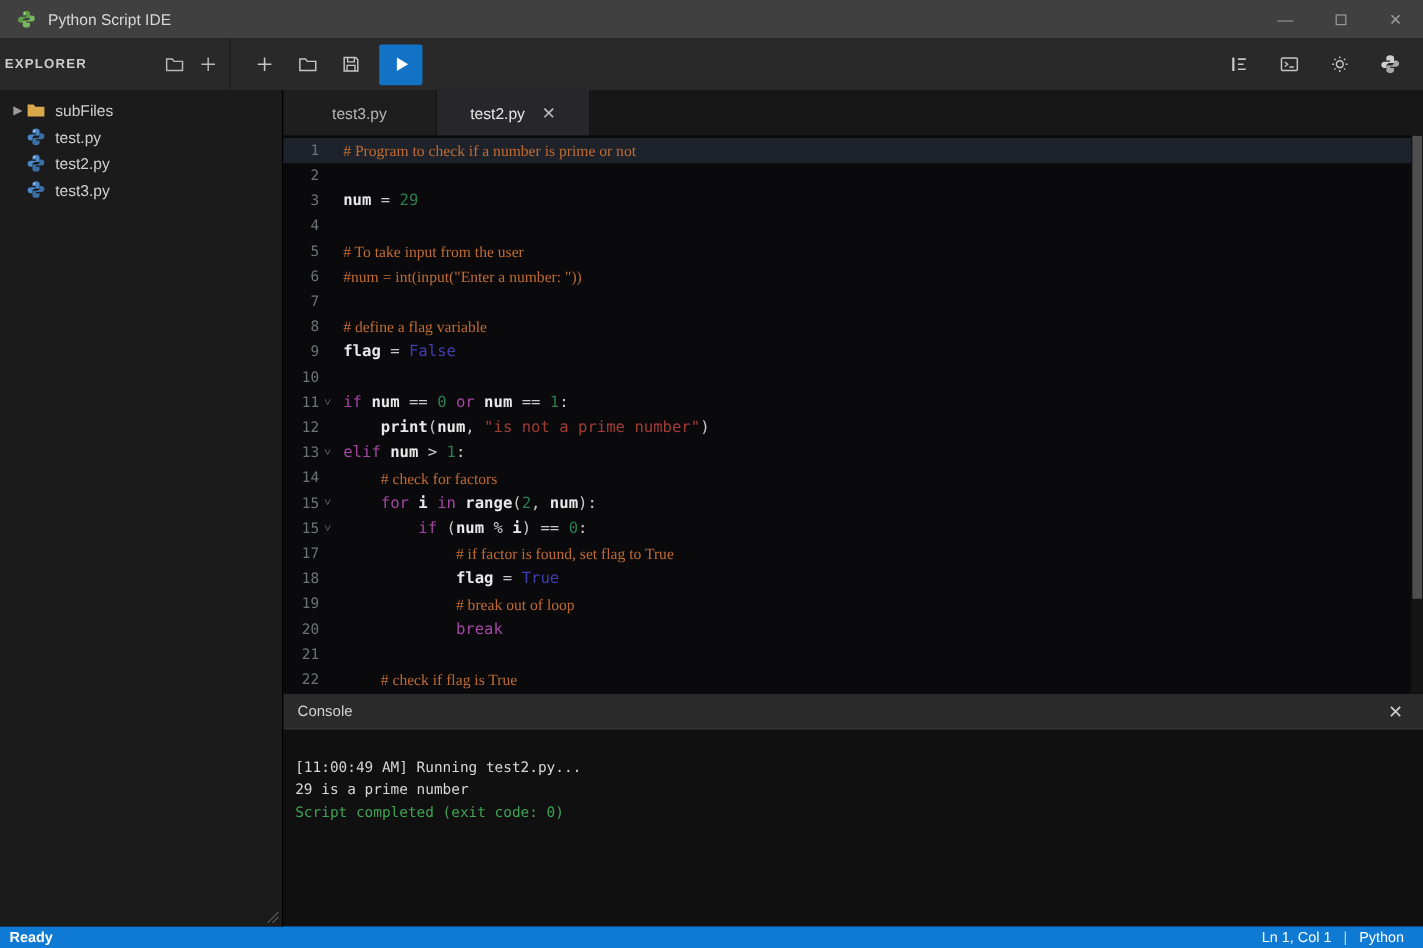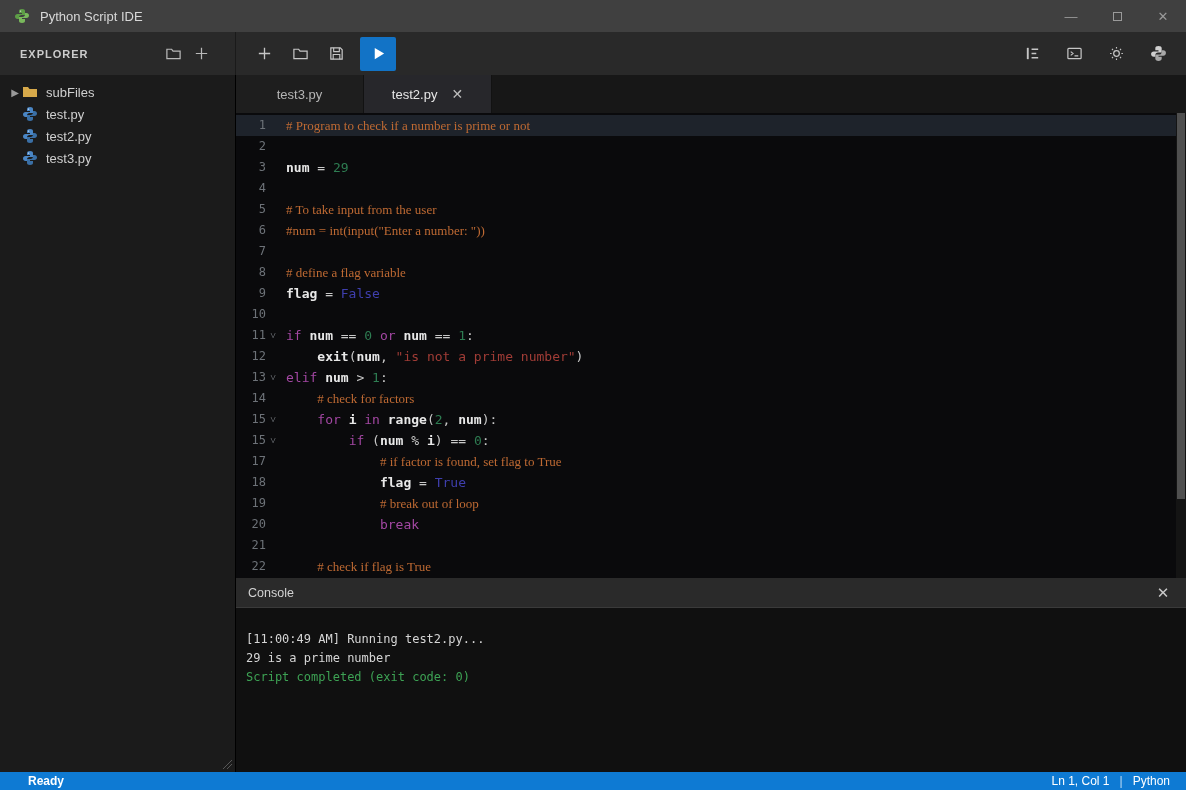--- a/index.html
+++ b/index.html
@@ -10,21 +10,21 @@
   
   .titlebar { height:32px; background:#404040; display:flex; align-items:center; flex:0 0 auto; }
   .app-icon { width:16px; height:16px; margin:0 10px 0 14px; }
   .app-title { color:#d8d8d8; font-size:13px; }
   .win-controls { margin-left:auto; display:flex; height:100%; }
   .win-btn { width:46px; height:100%; display:flex; align-items:center; justify-content:center; color:#9a9a9a; font-size:13px; }
   .win-btn .sq { width:9px; height:9px; border:1px solid #9a9a9a; display:block; }
 
   
   .band { height:43px; display:flex; flex:0 0 auto; background:#292929; }
-  .explorer-header { width:236px; flex:0 0 auto; display:flex; align-items:center; padding:0 20px; border-right:1px solid #1a1a1a; }
+  .explorer-header { width:192px; flex:0 0 auto; display:flex; align-items:center; padding:0 4px; border-right:1px solid #1a1a1a; }
   .explorer-title { color:#cccccc; font-size:11px; font-weight:bold; letter-spacing:1px; }
   .explorer-header .spacer { flex:1; }
   .icon-btn { width:28px; height:28px; display:flex; align-items:center; justify-content:center; color:#b9b9b9; }
   .icon-btn svg { width:17px; height:17px; }
   .toolbar { flex:1; display:flex; align-items:center; padding:0 14px; }
   .toolbar .gap { width:8px; }
   .run-btn { width:36px; height:34px; background:#1273c6; border:none; border-radius:2px; display:flex; align-items:center; justify-content:center; margin-left:10px; }
   .run-btn svg { width:15px; height:15px; }
   .toolbar .right { margin-left:auto; display:flex; align-items:center; gap:14px; }
 
@@ -67,21 +67,21 @@
   .console { flex:1; display:flex; flex-direction:column; min-height:0; }
   .console-header { height:30px; background:#2a2a2a; display:flex; align-items:center; padding:0 12px; border-bottom:1px solid #3a3a3a; flex:0 0 auto; }
   .console-title { color:#d2d2d2; font-size:12.5px; }
   .console-close { margin-left:auto; color:#c9c9c9; font-size:15px; width:22px; text-align:center; }
   .console-body { flex:1; background:#101010; padding:22px 0 0 10px; font-family:"DejaVu Sans Mono", monospace; font-size:12px; }
   .console-line { line-height:19px; color:#d6d6d6; white-space:pre; }
   .console-line.success { color:var(--c-success); }
 
   
   .statusbar { height:18px; background:var(--c-status); display:flex; align-items:center; color:#fff; font-size:12px; flex:0 0 auto; }
-  .statusbar .left { padding-left:8px; font-weight:bold;margin-left:20px; }
+  .statusbar .left { padding-left:8px; font-weight:bold; }
   .statusbar .right { margin-left:auto; display:flex; align-items:center; gap:10px; padding-right:16px; }
   .statusbar .sep { opacity:.7; }
 </style>
 </head>
 <body>
 
 <div class="window">
 
   <div class="titlebar">
     <svg class="app-icon" viewBox="0 0 16 16">
@@ -232,21 +232,21 @@
           <div class="code-line"><span class="ln">2</span><span class="fold"></span><span class="code"></span></div>
           <div class="code-line"><span class="ln">3</span><span class="fold"></span><span class="code"><span class="t-i">num</span><span class="t-o"> = </span><span class="t-n">29</span></span></div>
           <div class="code-line"><span class="ln">4</span><span class="fold"></span><span class="code"></span></div>
           <div class="code-line"><span class="ln">5</span><span class="fold"></span><span class="code"><span class="t-c"># To take input from the user</span></span></div>
           <div class="code-line"><span class="ln">6</span><span class="fold"></span><span class="code"><span class="t-c">#num = int(input("Enter a number: "))</span></span></div>
           <div class="code-line"><span class="ln">7</span><span class="fold"></span><span class="code"></span></div>
           <div class="code-line"><span class="ln">8</span><span class="fold"></span><span class="code"><span class="t-c"># define a flag variable</span></span></div>
           <div class="code-line"><span class="ln">9</span><span class="fold"></span><span class="code"><span class="t-i">flag</span><span class="t-o"> = </span><span class="t-b">False</span></span></div>
           <div class="code-line"><span class="ln">10</span><span class="fold"></span><span class="code"></span></div>
           <div class="code-line"><span class="ln">11</span><span class="fold">˅</span><span class="code"><span class="t-k">if</span><span class="t-o"> </span><span class="t-i">num</span><span class="t-o"> == </span><span class="t-n">0</span><span class="t-o"> </span><span class="t-k">or</span><span class="t-o"> </span><span class="t-i">num</span><span class="t-o"> == </span><span class="t-n">1</span><span class="t-o">:</span></span></div>
-          <div class="code-line"><span class="ln">12</span><span class="fold"></span><span class="code"><span class="t-o">    </span><span class="t-i">exit</span><span class="t-o">(</span><span class="t-i">num</span><span class="t-o">, </span><span class="t-s">"is not a prime number"</span><span class="t-o">)</span></span></div>
+          <div class="code-line"><span class="ln">12</span><span class="fold"></span><span class="code"><span class="t-o">    </span><span class="t-i">print</span><span class="t-o">(</span><span class="t-i">num</span><span class="t-o">, </span><span class="t-s">"is not a prime number"</span><span class="t-o">)</span></span></div>
           <div class="code-line"><span class="ln">13</span><span class="fold">˅</span><span class="code"><span class="t-k">elif</span><span class="t-o"> </span><span class="t-i">num</span><span class="t-o"> &gt; </span><span class="t-n">1</span><span class="t-o">:</span></span></div>
           <div class="code-line"><span class="ln">14</span><span class="fold"></span><span class="code"><span class="t-o">    </span><span class="t-c"># check for factors</span></span></div>
           <div class="code-line"><span class="ln">15</span><span class="fold">˅</span><span class="code"><span class="t-o">    </span><span class="t-k">for</span><span class="t-o"> </span><span class="t-i">i</span><span class="t-o"> </span><span class="t-k">in</span><span class="t-o"> </span><span class="t-i">range</span><span class="t-o">(</span><span class="t-n">2</span><span class="t-o">, </span><span class="t-i">num</span><span class="t-o">):</span></span></div>
           <div class="code-line"><span class="ln">15</span><span class="fold">˅</span><span class="code"><span class="t-o">        </span><span class="t-k">if</span><span class="t-o"> (</span><span class="t-i">num</span><span class="t-o"> % </span><span class="t-i">i</span><span class="t-o">) == </span><span class="t-n">0</span><span class="t-o">:</span></span></div>
           <div class="code-line"><span class="ln">17</span><span class="fold"></span><span class="code"><span class="t-o">            </span><span class="t-c"># if factor is found, set flag to True</span></span></div>
           <div class="code-line"><span class="ln">18</span><span class="fold"></span><span class="code"><span class="t-o">            </span><span class="t-i">flag</span><span class="t-o"> = </span><span class="t-b">True</span></span></div>
           <div class="code-line"><span class="ln">19</span><span class="fold"></span><span class="code"><span class="t-o">            </span><span class="t-c"># break out of loop</span></span></div>
           <div class="code-line"><span class="ln">20</span><span class="fold"></span><span class="code"><span class="t-o">            </span><span class="t-k">break</span></span></div>
           <div class="code-line"><span class="ln">21</span><span class="fold"></span><span class="code"></span></div>
           <div class="code-line"><span class="ln">22</span><span class="fold"></span><span class="code"><span class="t-o">    </span><span class="t-c"># check if flag is True</span></span></div>

